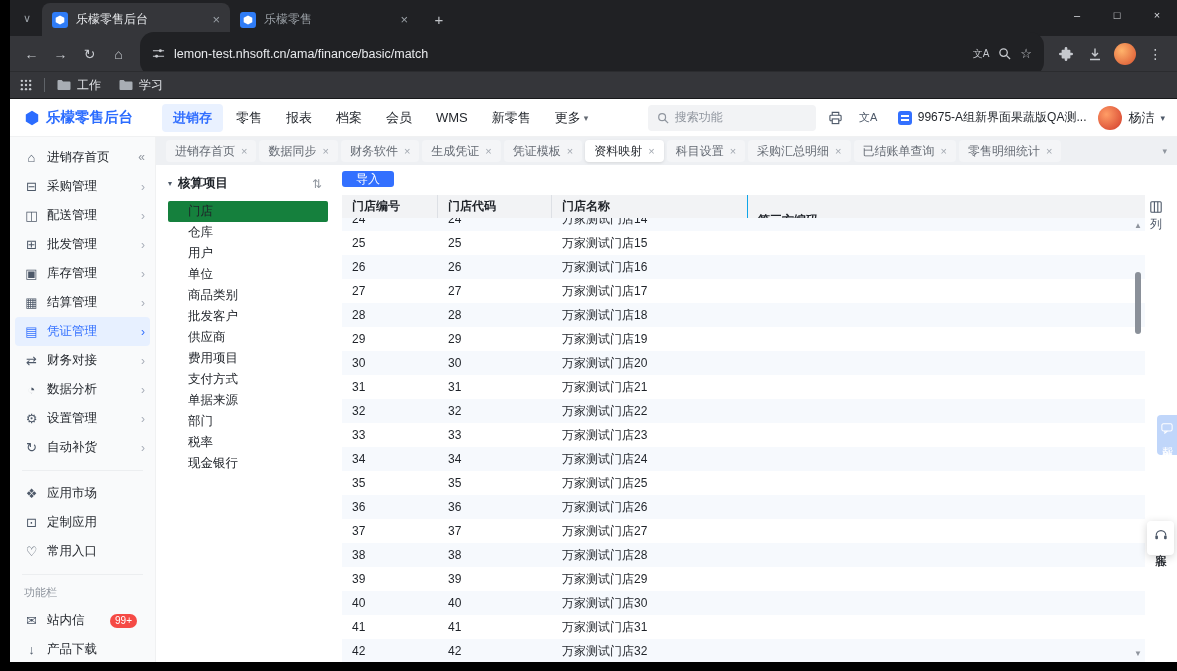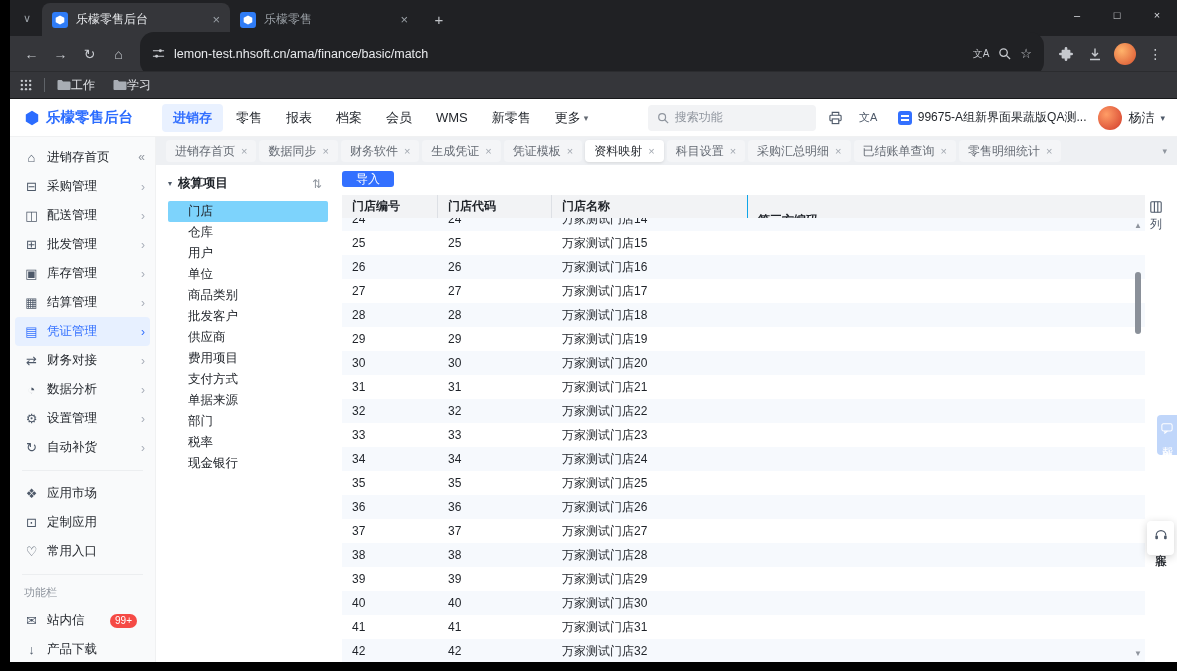--- a/index.html
+++ b/index.html
@@ -25,21 +25,21 @@
   .tb-icon { width:27px; height:27px; color:#c6c9ce; display:flex; align-items:center; justify-content:center; font-size:14px; border-radius:50%; flex:none; }
   .omnibox { flex:1; height:44px; background:#202124; border-radius:14px; display:flex; align-items:center; padding:0 12px; gap:9px; margin:0 6px; }
   .omnibox .url { flex:1; font-size:12.5px; color:#e8eaed; white-space:nowrap; overflow:hidden; }
   .ob-icon { color:#c6c9ce; display:flex; align-items:center; justify-content:center; font-size:13px; flex:none; }
   .ob-text-icon { font-size:10px; color:#c6c9ce; white-space:nowrap; }
   .tb-avatar { width:22px; height:22px; border-radius:50%; background:radial-gradient(circle at 35% 35%, #ffb36b, #d8512f); margin:0 4px; flex:none; }
 
   .bookmarks { height:28px; background:#35363a; border-top:1px solid #2b2c2f; border-bottom:1px solid #17181a; display:flex; align-items:center; padding:0 10px; gap:12px; color:#dfe1e5; font-size:12px; flex:none; }
   .bm-sep { width:1px; height:14px; background:#5f6368; }
   .bm-items { display:flex; align-items:center; gap:18px; }
-  .bm-item { display:flex; align-items:center; }
+  .bm-item { display:flex; align-items:center; gap:6px; }
 
   
   .page { flex:1; display:flex; flex-direction:column; background:#fff; min-height:0; }
   .app-header { height:38px; display:flex; align-items:center; padding:0 12px 0 14px; gap:6px; border-bottom:1px solid #f0f1f2; flex:none; }
   .logo { display:flex; align-items:center; gap:6px; color:#2b6cff; font-weight:bold; font-size:14.5px; width:132px; flex:none; }
   .main-nav { display:flex; align-items:center; gap:2px; }
   .nav-item { padding:5px 11px; font-size:13px; color:#1f2329; border-radius:4px; white-space:nowrap; display:flex; align-items:center; }
   .nav-item.active { color:#3370ff; background:#e9f1ff; font-weight:bold; }
   .nav-caret { font-size:9px; color:#646a73; margin-left:3px; }
   .nav-caret:empty { display:none; }
@@ -77,21 +77,21 @@
   .ptabs-caret { margin-left:auto; color:#8f959e; font-size:9px; }
 
   
   .content { flex:1; display:flex; min-height:0; background:#fff; position:relative; }
   .tree { width:176px; padding:10px 4px 0 12px; flex:none; }
   .tree-head { display:flex; align-items:center; gap:6px; font-size:12.5px; color:#1f2329; font-weight:bold; padding-right:6px; }
   .tree-head .tcaret { font-size:8px; color:#4e5969; }
   .tree-head .sort { margin-left:auto; color:#8f959e; font-size:12px; font-weight:normal; }
   .tree-items { margin-top:9px; }
   .tree-item { height:21px; display:flex; align-items:center; padding-left:20px; font-size:12.5px; color:#1f2329; border-radius:2px; }
-  .tree-item.active { background:#7dd3fc; }
+  .tree-item.active { background:#15803d; }
 
   .main { flex:1; padding:6px 32px 0 10px; display:flex; flex-direction:column; min-height:0; }
   .import-btn { width:52px; height:16px; background:#3370ff; color:#fff; font-size:12px; border:none; border-radius:3px; display:flex; align-items:center; justify-content:center; flex:none; font-family:inherit; }
   .grid { margin-top:8px; flex:1; min-height:0; display:flex; flex-direction:column; overflow:hidden; }
   .ghead { display:flex; height:23px; background:#f2f3f5; align-items:center; flex:none; }
   .gcell { padding:0 10px; font-size:12px; color:#1f2329; white-space:nowrap; overflow:hidden; }
   .ghead > .gcell { font-weight:bold; line-height:23px; }
   .ghead > .gcell:nth-of-type(1) { width:96px; border-right:1px solid #dde0e5; }
   .ghead > .gcell:nth-of-type(2) { width:114px; border-right:1px solid #dde0e5; }
   .ghead > .gcell:nth-of-type(3) { width:196px; border-right:1px solid #0ea5e9; }

